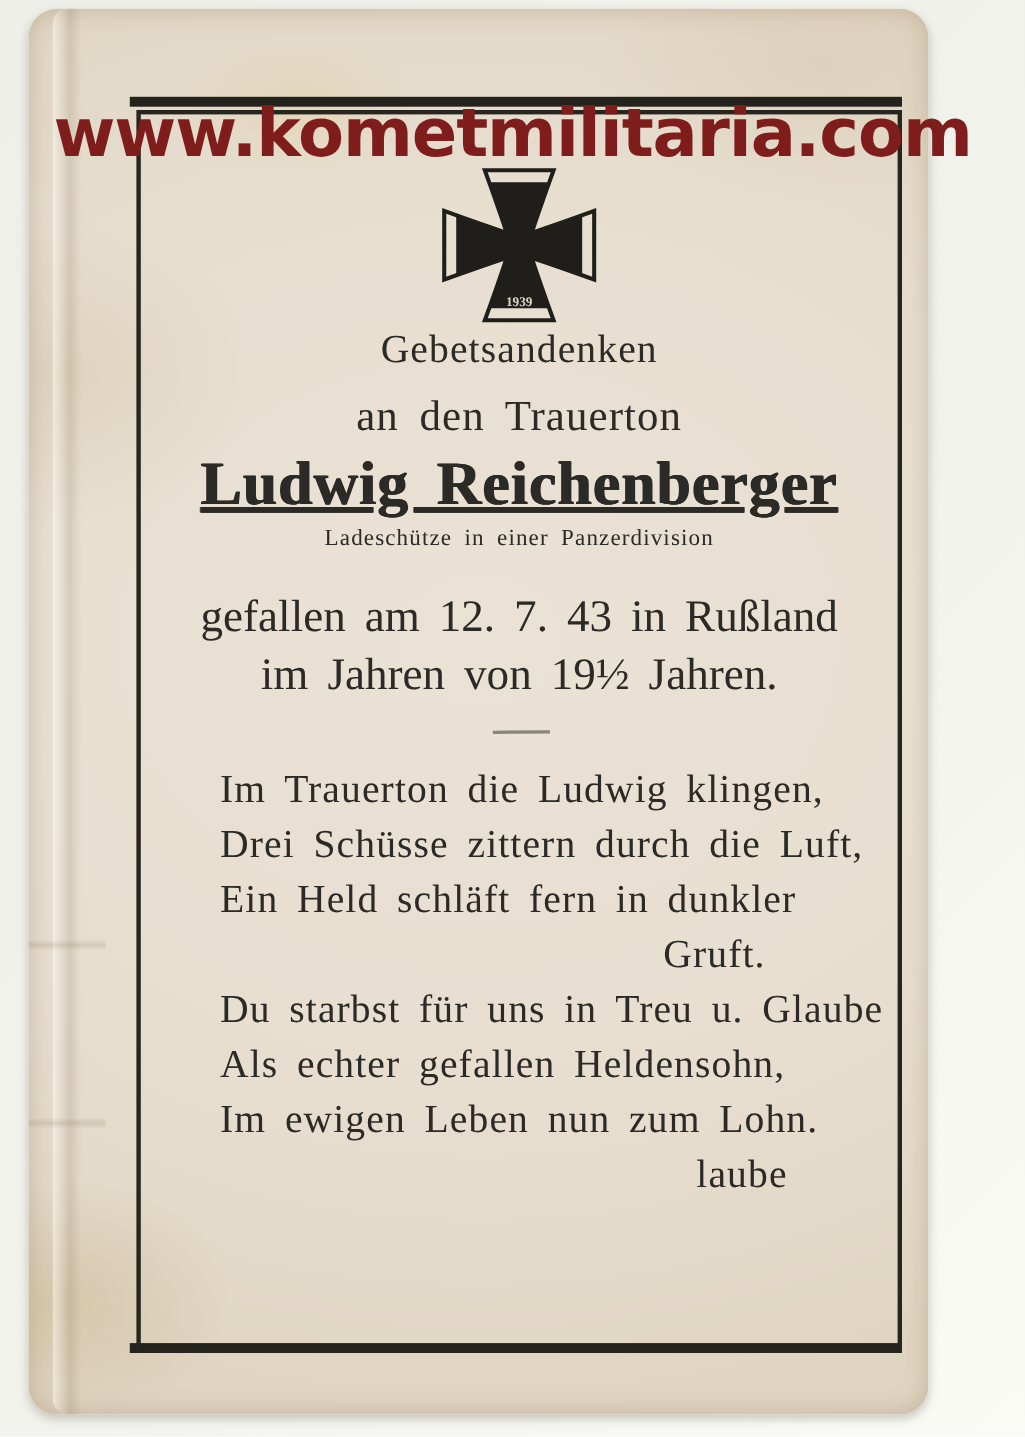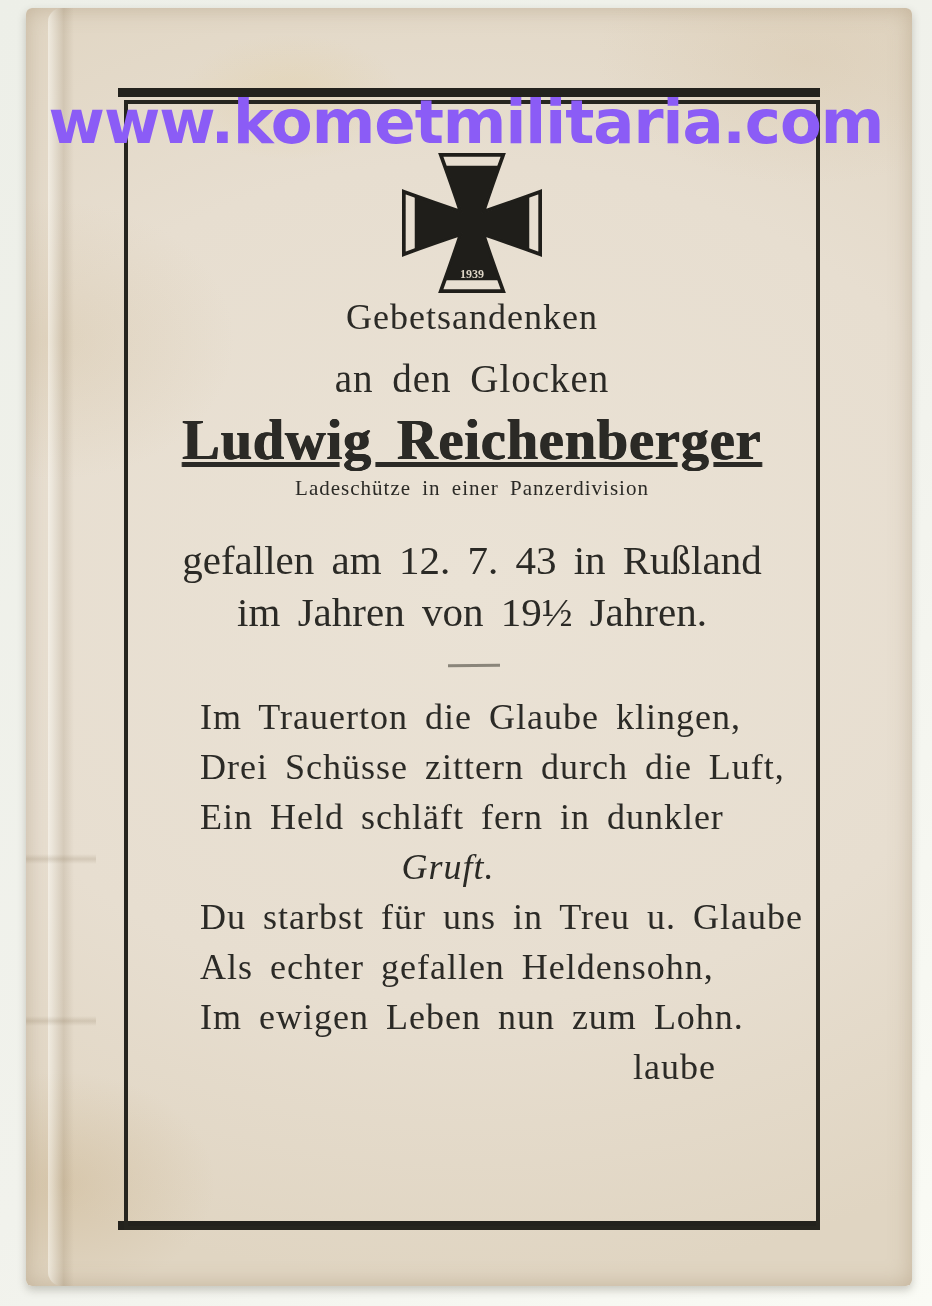--- a/index.html
+++ b/index.html
@@ -3,28 +3,28 @@
 <meta charset="utf-8">
 <style>
   html,body{margin:0;padding:0;}
   body{
     width:932px;height:1306px;position:relative;
     background:linear-gradient(135deg,#edefe8 0%,#f1f2ec 55%,#fafbf5 100%);
     font-family:"Liberation Serif","DejaVu Serif",serif;
     overflow:hidden;
   }
   .card{
-    position:absolute;left:26px;top:8px;width:886px;height:1278px;
+    position:absolute;left:26px;top:8px;width:818px;height:1278px;
     background:
       radial-gradient(ellipse 300px 180px at 88% 4%, rgba(214,196,168,.35), transparent 70%),
       radial-gradient(ellipse 260px 200px at 3% 26%, rgba(205,185,150,.30), transparent 70%),
       radial-gradient(ellipse 220px 160px at 4% 92%, rgba(196,170,128,.35), transparent 70%),
       radial-gradient(ellipse 160px 90px at 30% 7%, rgba(224,200,140,.28), transparent 70%),
       radial-gradient(ellipse 900px 700px at 50% 45%, #eae2d5 0%, #e7ded0 60%, #e0d5c2 100%);
-    border-radius:6px;
+    border-radius:26px;
     box-shadow: inset 0 0 22px rgba(140,115,80,.35), 0 4px 9px rgba(60,55,40,.25);
   }
   
   .crease-v{
     position:absolute;left:22px;top:0;width:26px;height:100%;
     background:linear-gradient(90deg,rgba(255,255,250,.5),rgba(120,100,70,.16) 60%,transparent);
     border-radius:14px 0 0 14px;
   }
   .crease-h1,.crease-h2{
     position:absolute;left:0;width:70px;height:10px;
@@ -56,21 +56,21 @@
   .death2{top:488px;font-size:41px;word-spacing:7px;}
   .divider{
     position:absolute;left:324px;top:564px;width:52px;height:3px;
     background:#6a665c;opacity:.75;transform:rotate(-0.5deg);
   }
   .poem{
     position:absolute;left:76px;top:592px;width:552px;
     font-size:36px;letter-spacing:1px;word-spacing:7px;line-height:50px;
   }
   .poem .line{white-space:nowrap;}
-  .poem .r56{text-align:center;padding-right:56px;font-style:italic;}
+  .poem .r56{text-align:right;padding-right:56px;}
   .poem .r36{text-align:right;padding-right:36px;}
   .watermark{
     position:absolute;left:0;top:86px;width:932px;text-align:center;
     font-family:"DejaVu Sans","Liberation Sans",sans-serif;
     font-weight:bold;font-size:61px;letter-spacing:-1px;
     white-space:nowrap;z-index:10;
   }
   .cross-svg{display:inline-block;}
 </style>
 </head>
@@ -93,34 +93,34 @@
           <path d="M28,2 L72,2 Q64,24 58,42 Q76,36 98,28 L98,72 Q76,64 58,58 Q64,76 72,98 L28,98 Q36,76 42,58 Q24,64 2,72 L2,28 Q24,36 42,42 Q36,24 28,2 Z"></path>
         </g>
         <g fill="#1f1e1a" transform="translate(50,50) scale(0.84) translate(-50,-50)">
           <path d="M28,2 L72,2 Q64,24 58,42 Q76,36 98,28 L98,72 Q76,64 58,58 Q64,76 72,98 L28,98 Q36,76 42,58 Q24,64 2,72 L2,28 Q24,36 42,42 Q36,24 28,2 Z"></path>
         </g>
         <text x="50" y="89" text-anchor="middle" font-size="8.5" font-weight="bold" fill="#ddd5c6" font-family="Liberation Serif, serif">1939</text>
       </svg>
     </div>
 
     <div class="center heading1">Gebetsandenken</div>
-    <div class="center heading2">an den Glocken</div>
+    <div class="center heading2">an den Trauerton</div>
     <div class="center name">Ludwig Reichenberger</div>
     <div class="center rank">Ladeschütze in einer Panzerdivision</div>
     <div class="center death1">gefallen am 12. 7. 43 in Rußland</div>
     <div class="center death2">im Jahren von 19½ Jahren.</div>
 
     <div class="divider"></div>
 
     <div class="poem">
-      <div class="line">Im Trauerton die Glaube klingen,</div>
+      <div class="line">Im Trauerton die Ludwig klingen,</div>
       <div class="line">Drei Schüsse zittern durch die Luft,</div>
       <div class="line">Ein Held schläft fern in dunkler</div>
       <div class="line r56">Gruft.</div>
       <div class="line">Du starbst für uns in Treu u. Glaube</div>
       <div class="line">Als echter gefallen Heldensohn,</div>
       <div class="line">Im ewigen Leben nun zum Lohn.</div>
       <div class="line r36">laube</div>
     </div>
   </div>
 </div>
 
-<div class="watermark" style="color: #8b5cf6;">www.kometmilitaria.com</div>
+<div class="watermark" style="color: #7f1d1d;">www.kometmilitaria.com</div>
 
 </body></html>

